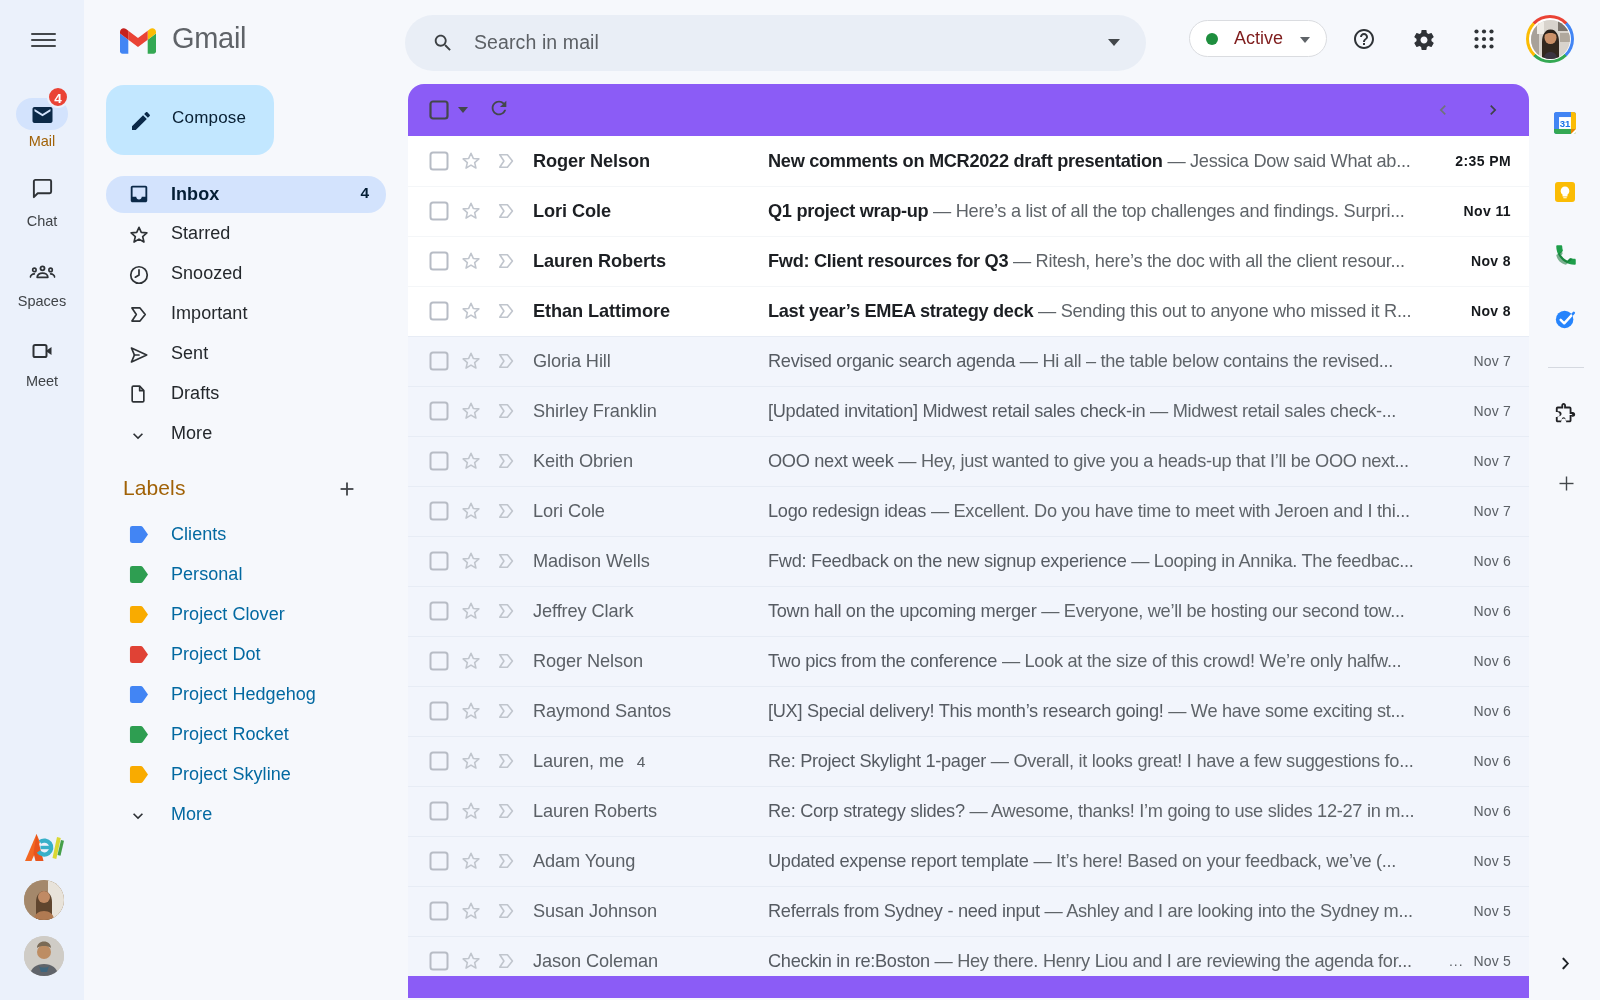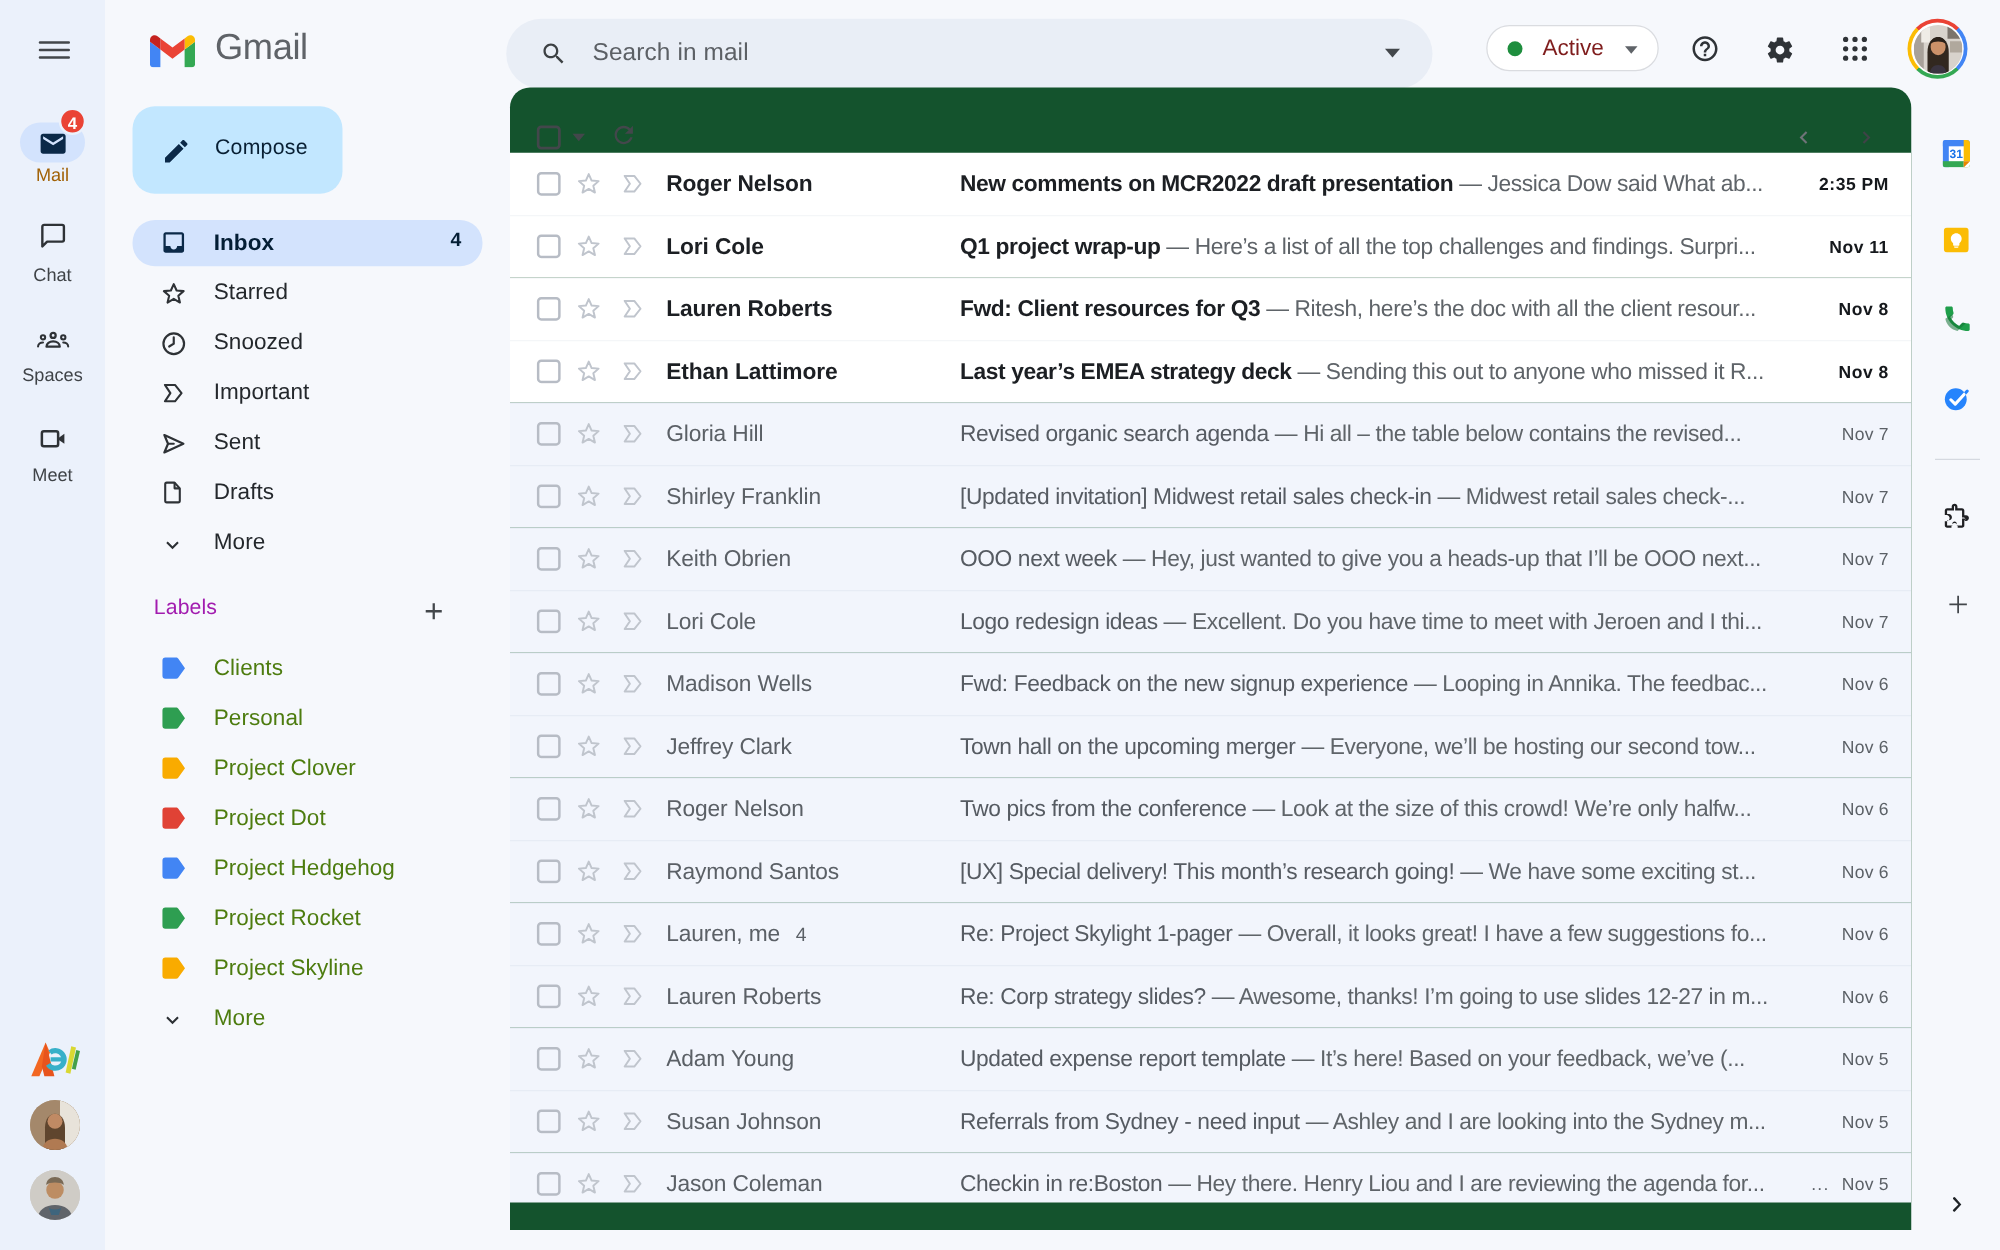--- a/index.html
+++ b/index.html
@@ -16,35 +16,35 @@
 #gmlogo{position:absolute;left:36px;top:26px}
 #gmword{position:absolute;left:88px;top:22px;font-size:29px;color:#5f6368;letter-spacing:-.3px}
 #compose{position:absolute;left:22px;top:85px;width:168px;height:70px;background:#c2e7ff;border-radius:18px}
 #compose span{position:absolute;left:66px;top:23px;font-size:17px;font-weight:500;color:#081f33;letter-spacing:.2px}
 .nav{position:absolute;left:22px;width:280px;height:40px}
 .nav .nic{position:absolute;left:22px;top:9px}
 .nav .ntx{position:absolute;left:65px;top:8px;font-size:18px;color:#24282c;letter-spacing:.05px}
 #inboxpill{background:#d3e3fd;border-radius:18px;height:37px}
 #inboxpill .ntx{font-weight:600;color:#041e35;top:8px}
 #inboxpill .n4{position:absolute;right:17px;top:8px;font-size:15.5px;font-weight:700;color:#041e35}
-#labels{position:absolute;left:39px;top:476px;font-size:17px;font-weight:500;color:#a21caf;letter-spacing:.1px}
+#labels{position:absolute;left:39px;top:476px;font-size:21px;font-weight:500;color:#a16207;letter-spacing:.1px}
 #lplus{position:absolute;left:252px;top:478px}
 .lab{position:absolute;left:22px;width:280px;height:40px}
 .lab .tag{position:absolute;left:22px;top:10px}
-.lab .ltx{position:absolute;left:65px;top:9px;font-size:18px;color:#4d7c0f;letter-spacing:.05px}
+.lab .ltx{position:absolute;left:65px;top:9px;font-size:18px;color:#0369a1;letter-spacing:.05px}
 
 #search{position:absolute;left:405px;top:15px;width:741px;height:56px;border-radius:28px;background:#e9eef6}
 #search .ph{position:absolute;left:69px;top:16px;font-size:19.5px;color:#5c6065;letter-spacing:.1px}
 
 #chip{position:absolute;left:1189px;top:20px;width:138px;height:37px;border-radius:19px;background:#fff;border:1px solid #dadce0}
 #chip .dot{position:absolute;left:16px;top:12px;width:12px;height:12px;border-radius:50%;background:#1e8e3e}
 #chip .ctx{position:absolute;left:44px;top:7px;font-size:18px;font-weight:500;color:#7f1d1d;letter-spacing:0px}
 #chip .car{position:absolute;left:110px;top:16px;width:0;height:0;border-left:5.5px solid transparent;border-right:5.5px solid transparent;border-top:6px solid #5f6368}
 
-#panel{position:absolute;left:408px;top:70px;width:1121px;height:914px;background:#14532d;border-radius:16px 16px 0 0;overflow:hidden}
+#panel{position:absolute;left:408px;top:84px;width:1121px;height:914px;background:#8b5cf6;border-radius:16px 16px 0 0;overflow:hidden}
 #toolbar{position:absolute;left:0;top:0;width:1121px;height:52px}
 #rows{position:absolute;left:0;top:52px;width:1121px;height:840px;overflow:hidden}
 .row{position:relative;width:1121px;height:50px;background:#f2f5fc;display:flex;align-items:center;box-shadow:inset 0 1px 0 rgba(106,125,160,.07)}
 .row:first-child{box-shadow:none}
 .row.unread{background:#fff}
 .row .ic{margin-left:0}
 .row svg:nth-of-type(1){margin-left:21px}
 .row svg:nth-of-type(2){margin-left:11px}
 .row svg:nth-of-type(3){margin-left:14px}
 .sender{width:235px;margin-left:17px;font-size:18.2px;color:#5b6066;white-space:nowrap;overflow:hidden;letter-spacing:-.1px}

